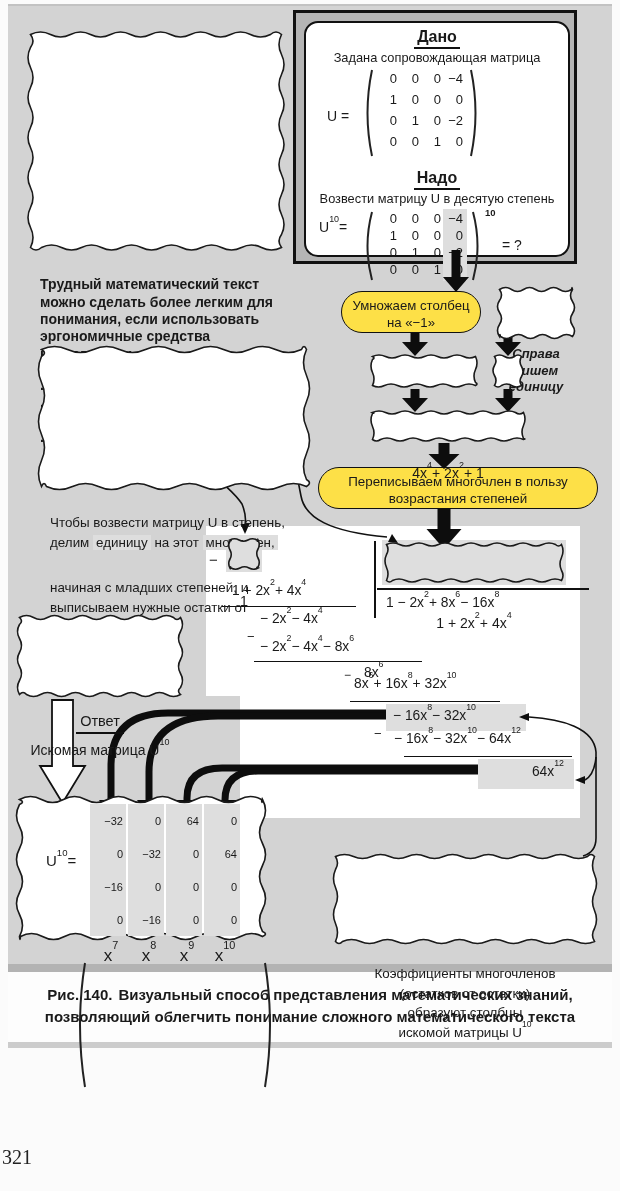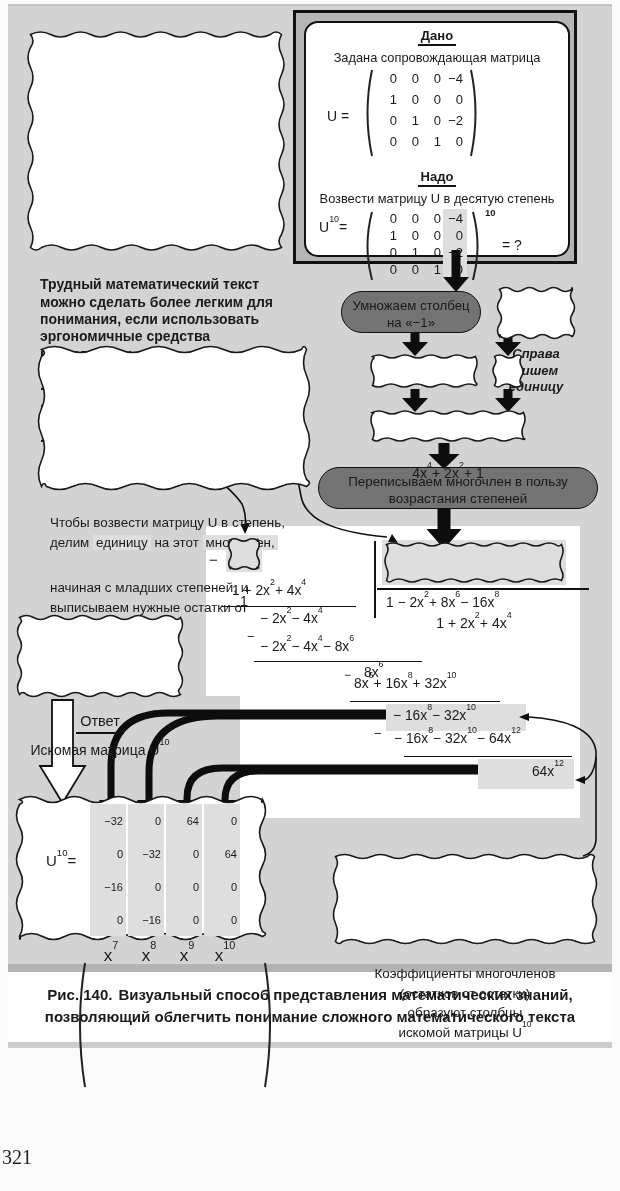--- a/index.html
+++ b/index.html
@@ -23,32 +23,32 @@
   .wavy-svg{position:absolute;left:0;top:0;z-index:0;}
   .wavy>*{position:relative;z-index:1;}
   
   .intro{left:24px;top:28px;width:264px;height:226px;font-weight:bold;font-size:14px;line-height:1.24;}
   .intro-inner{padding:18px 12px 0 16px;}
   .bullet{display:flex;}
   .b-dot{width:11px;flex:0 0 11px;}
   
   .frame{left:293px;top:10px;width:284px;height:254px;background:var(--band,#b5b5b5);border:3px solid #111;box-sizing:border-box;}
   .frame-inner{position:absolute;left:8px;top:8px;width:262px;height:232px;background:#fff;border:2px solid #111;border-radius:14px;}
-  .g-title{width:100%;text-align:center;font-weight:bold;font-size:13px;}
+  .g-title{width:100%;text-align:center;font-weight:bold;font-size:16px;}
   .g-title span{display:inline-block;border-bottom:2px solid #111;padding:0 3px 1px 3px;}
   .g-text{width:100%;text-align:center;font-size:12.8px;}
   .mgrid{display:grid;grid-template-columns:repeat(4,20px);column-gap:2px;font-size:13px;}
   .mgrid .mcell{text-align:right;padding-right:2px;line-height:21px;height:21px;}
   .mgrid2 .mcell{line-height:17px;height:17px;}
   .strip{background:var(--hl,#dedede);}
   .par path{stroke:#222;stroke-width:2;fill:none;}
   .pow{font-size:9.5px;font-weight:bold;}
   .eqq{font-size:14px;}
   
-  .stadium{background:#737373;border:1.6px solid #111;border-radius:22px;text-align:center;font-size:13.2px;line-height:1.3;box-sizing:border-box;}
+  .stadium{background:#fde047;border:1.6px solid #111;border-radius:22px;text-align:center;font-size:13.2px;line-height:1.3;box-sizing:border-box;}
   .mult{left:341px;top:291px;width:140px;height:42px;padding-top:5px;}
   .rewrite{left:318px;top:467px;width:280px;height:42px;padding-top:5px;font-size:13.4px;}
   .cloud{left:494px;top:278px;width:84px;height:58px;font-size:13px;font-weight:bold;font-style:italic;text-align:center;line-height:1.25;padding-top:6px;box-sizing:border-box;}
   .coeffs{left:368px;top:352px;width:112px;height:38px;text-align:center;font-size:15px;line-height:38px;word-spacing:10px;}
   .onebox{left:490px;top:352px;width:36px;height:38px;text-align:center;font-size:15px;line-height:38px;}
   .polybox{left:368px;top:408px;width:160px;height:36px;text-align:center;font-size:14px;line-height:34px;}
   
   .bubble{left:34px;top:342px;width:280px;height:152px;font-size:13.4px;line-height:1.5;}
   .bubble-inner{padding:13px 10px 0 16px;}
   .hl{background:var(--hl,#dedede);padding:0 3px;}

